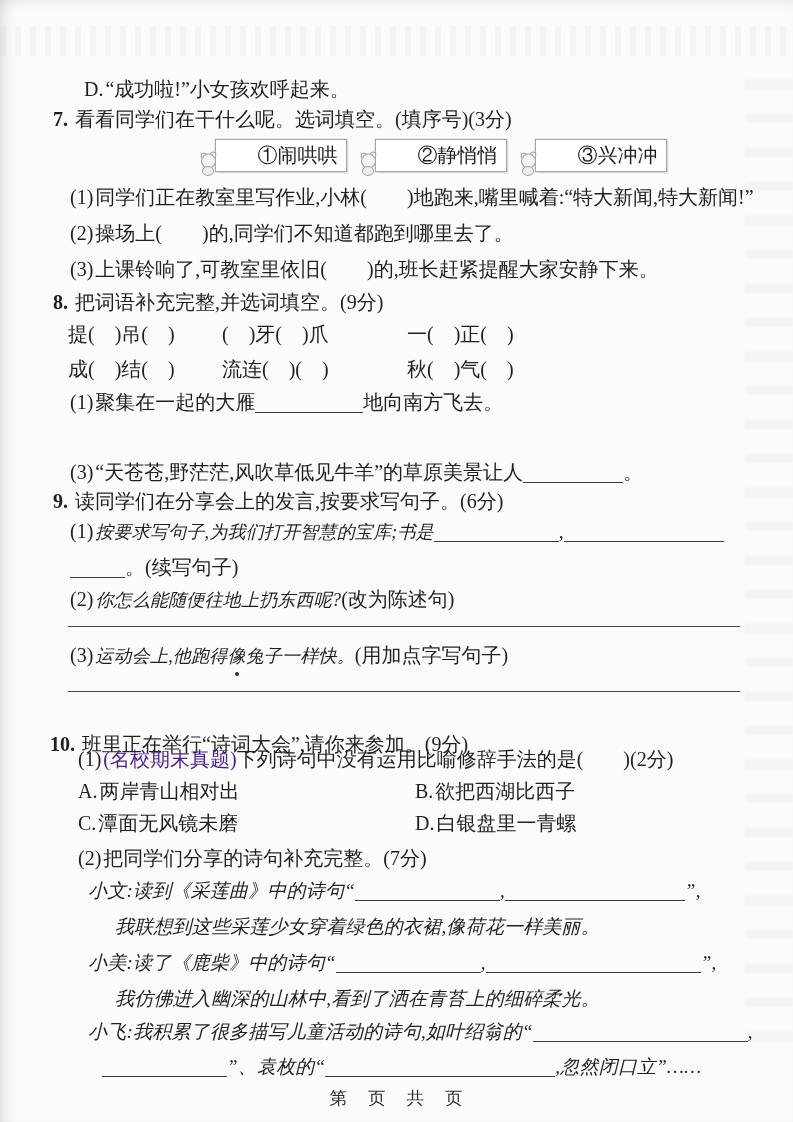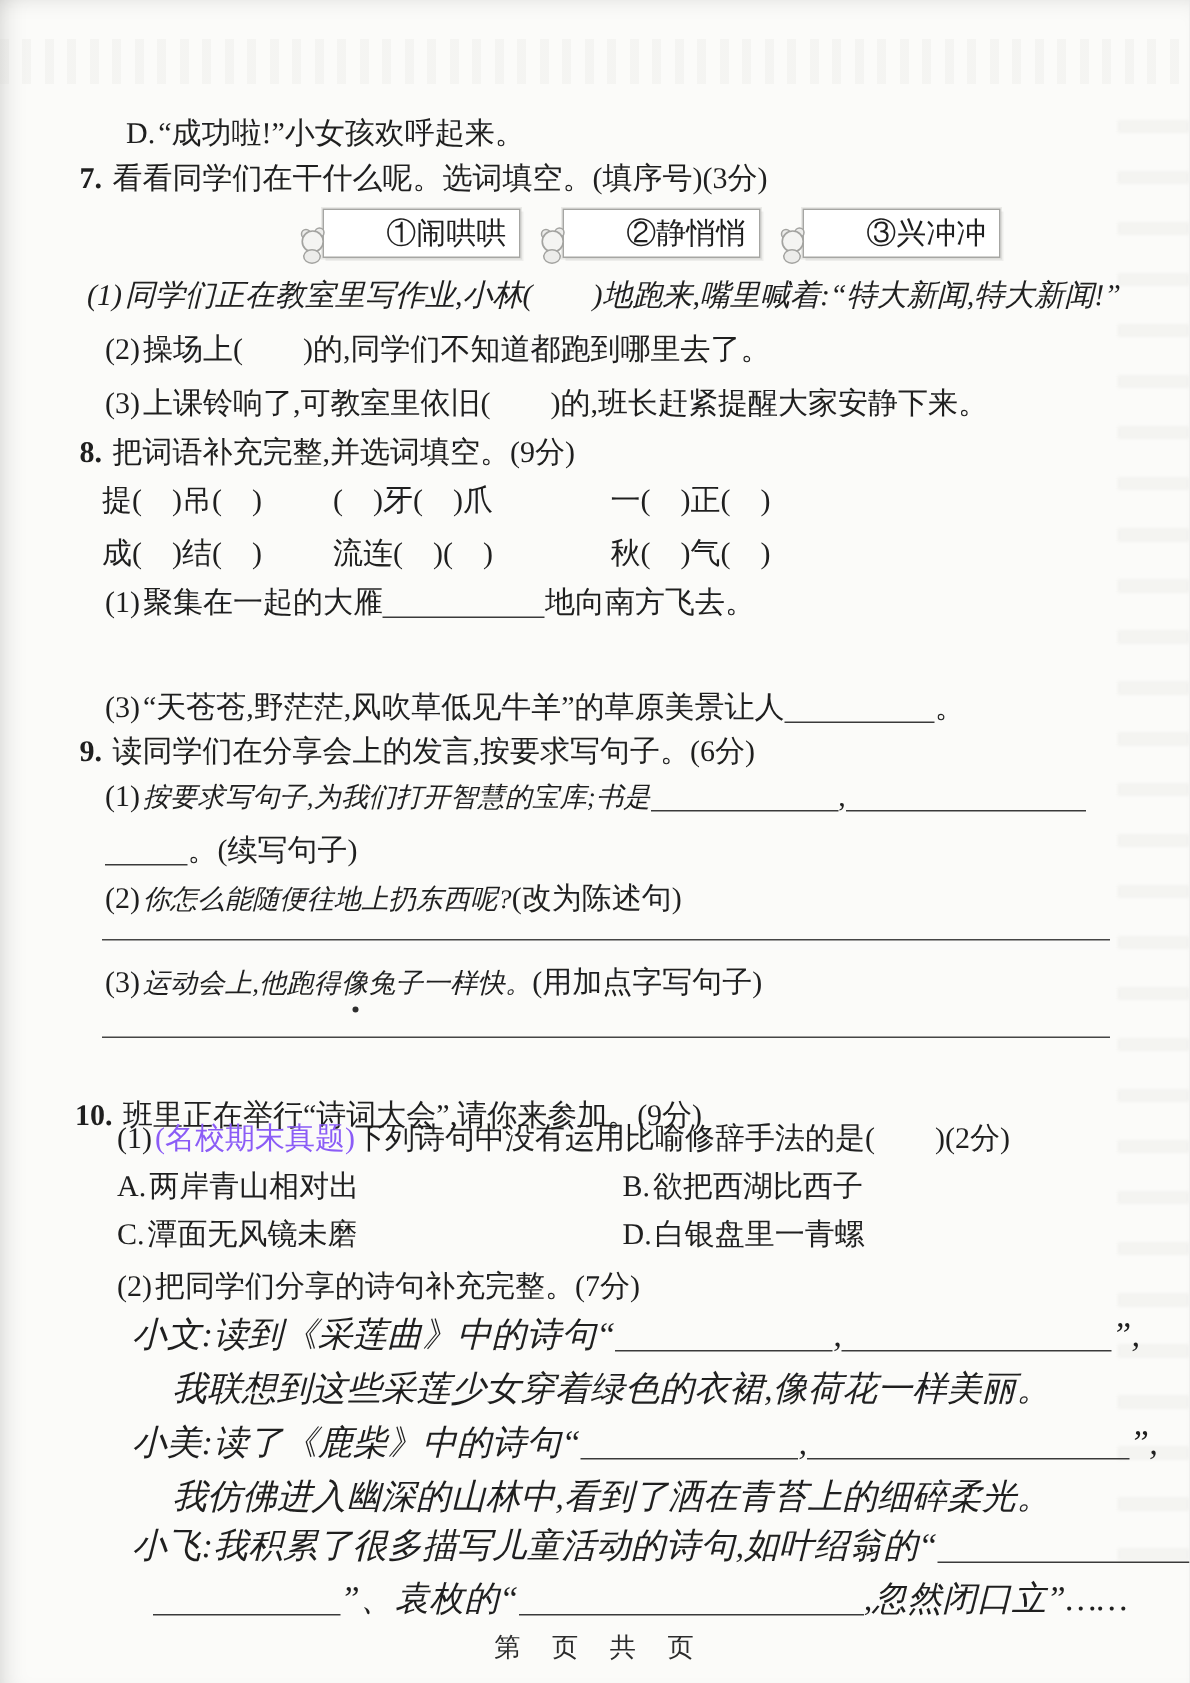--- a/index.html
+++ b/index.html
@@ -11,24 +11,24 @@
     box-shadow:inset 14px 0 18px -14px rgba(0,0,0,.18), inset 0 10px 14px -10px rgba(0,0,0,.10);
   }
   .scan-band{position:absolute;top:26px;left:0;right:0;height:30px;
     background:repeating-linear-gradient(90deg, rgba(205,205,200,.14) 0 6px, transparent 6px 15px);}
   .bleed{position:absolute;right:0;top:80px;width:48px;height:980px;opacity:.55;filter:blur(1.2px);
     background:repeating-linear-gradient(180deg, rgba(190,190,184,.22) 0 9px, transparent 9px 34px);}
   .line{position:absolute;white-space:nowrap;line-height:30px;}
   .qnum{font-weight:700;margin-right:7px;}
   .lbl{margin-right:2px;}
   .kai{font-style:italic;font-size:18px;letter-spacing:.2px;}
-  .kai-d{font-style:italic;font-size:23px;letter-spacing:.2px;}
+  .kai-d{font-style:italic;font-size:19px;letter-spacing:.2px;}
   .blank{display:inline-block;height:23px;border-bottom:1.6px solid #3a3a3a;vertical-align:-4px;}
   .rule{position:absolute;height:0;border-top:1.7px solid #454545;}
-  .tag{color:#8b5cf6;}
+  .tag{color:#4c1d95;}
   .emph{position:relative;display:inline-block;}
   .emph::after{content:"";position:absolute;left:50%;transform:translateX(-50%);bottom:-5px;
     width:4px;height:4px;border-radius:50%;background:#2e2e2e;}
   .word-box{position:absolute;width:97px;height:31px;border:1px solid #a6a6a3;background:#fff;
     display:flex;align-items:center;justify-content:center;font-size:20px;
     box-shadow:2px 2px 0 rgba(120,120,115,.10), 0 0 0 1px rgba(180,180,175,.25);padding-left:33px;}
   .mascot{position:absolute;left:-18px;bottom:-5px;width:22px;height:26px;}
   .cell{position:absolute;top:0;}
   .c1{left:15px;} .c2{left:169px;} .c3{left:354px;}
   .footer{position:absolute;top:1086px;left:0;width:100%;display:flex;justify-content:center;
@@ -70,21 +70,21 @@
   <div class="word-box" style="top:139px;left:535px;">
     <svg class="mascot" viewBox="0 0 22 26">
       <circle cx="6" cy="6" r="3" fill="#ececea" stroke="#a3a3a0" stroke-width="1"></circle>
       <circle cx="15" cy="5" r="3" fill="#ececea" stroke="#a3a3a0" stroke-width="1"></circle>
       <circle cx="10.5" cy="11" r="7" fill="#f4f4f2" stroke="#a3a3a0" stroke-width="1.1"></circle>
       <ellipse cx="10" cy="21" rx="5.5" ry="4.5" fill="#ececea" stroke="#a3a3a0" stroke-width="1"></ellipse>
     </svg>
     <span>③兴冲冲</span>
   </div>
 
-  <div class="line" style="top:182px;left:58px;font-style:italic;">
+  <div class="line" style="top:182px;left:70px;">
     <span class="lbl">(1)</span><span>同学们正在教室里写作业,小林(　　)地跑来,嘴里喊着:“特大新闻,特大新闻!”</span>
   </div>
   <div class="line" style="top:218px;left:70px;">
     <span class="lbl">(2)</span><span>操场上(　　)的,同学们不知道都跑到哪里去了。</span>
   </div>
   <div class="line" style="top:254px;left:70px;">
     <span class="lbl">(3)</span><span>上课铃响了,可教室里依旧(　　)的,班长赶紧提醒大家安静下来。</span>
   </div>
 
   <div class="line" style="top:287px;left:53px;">

